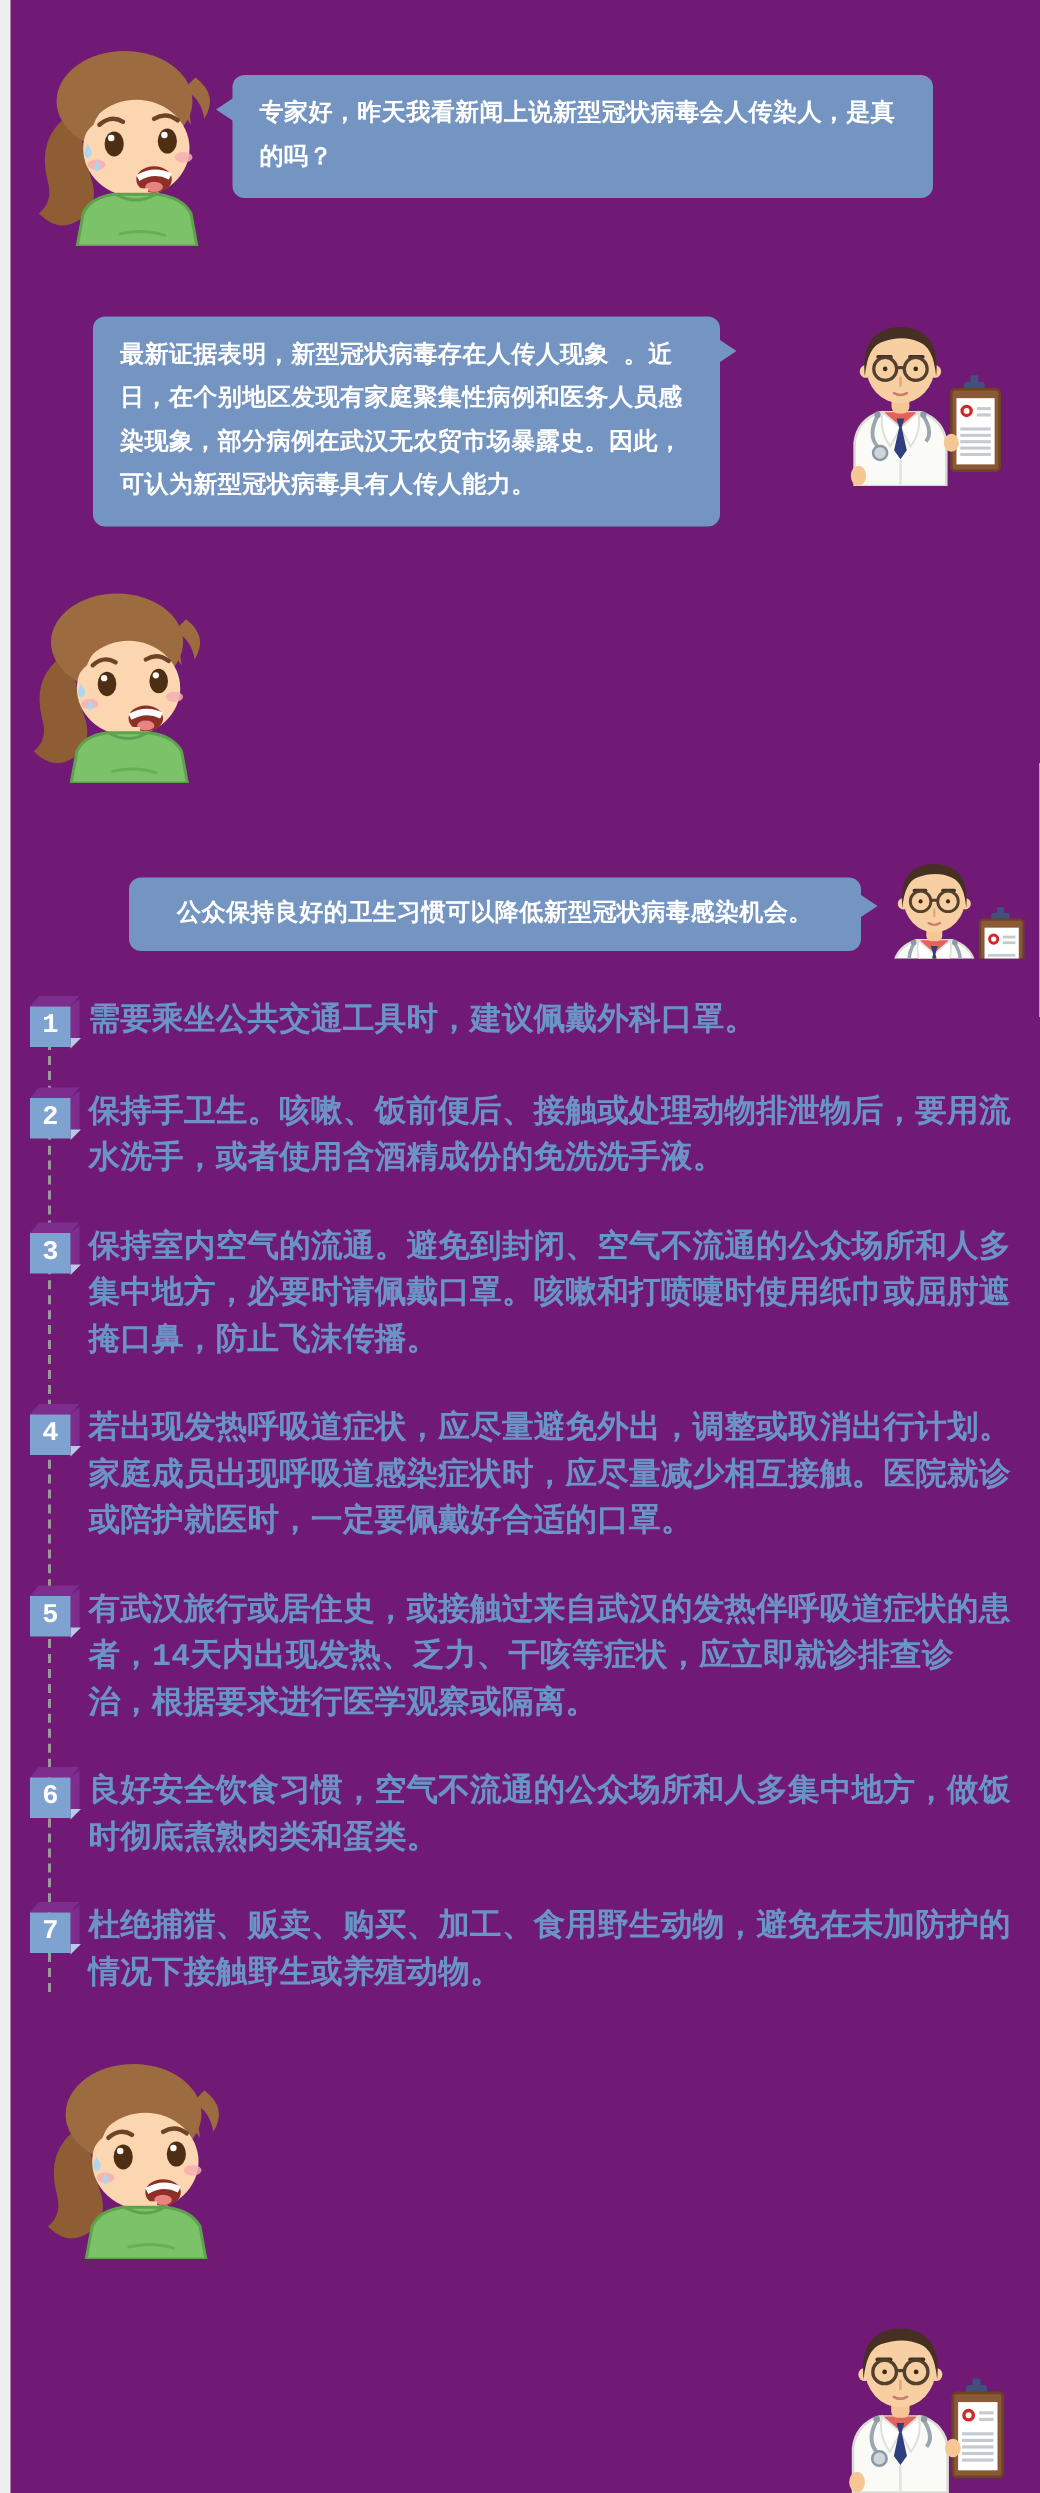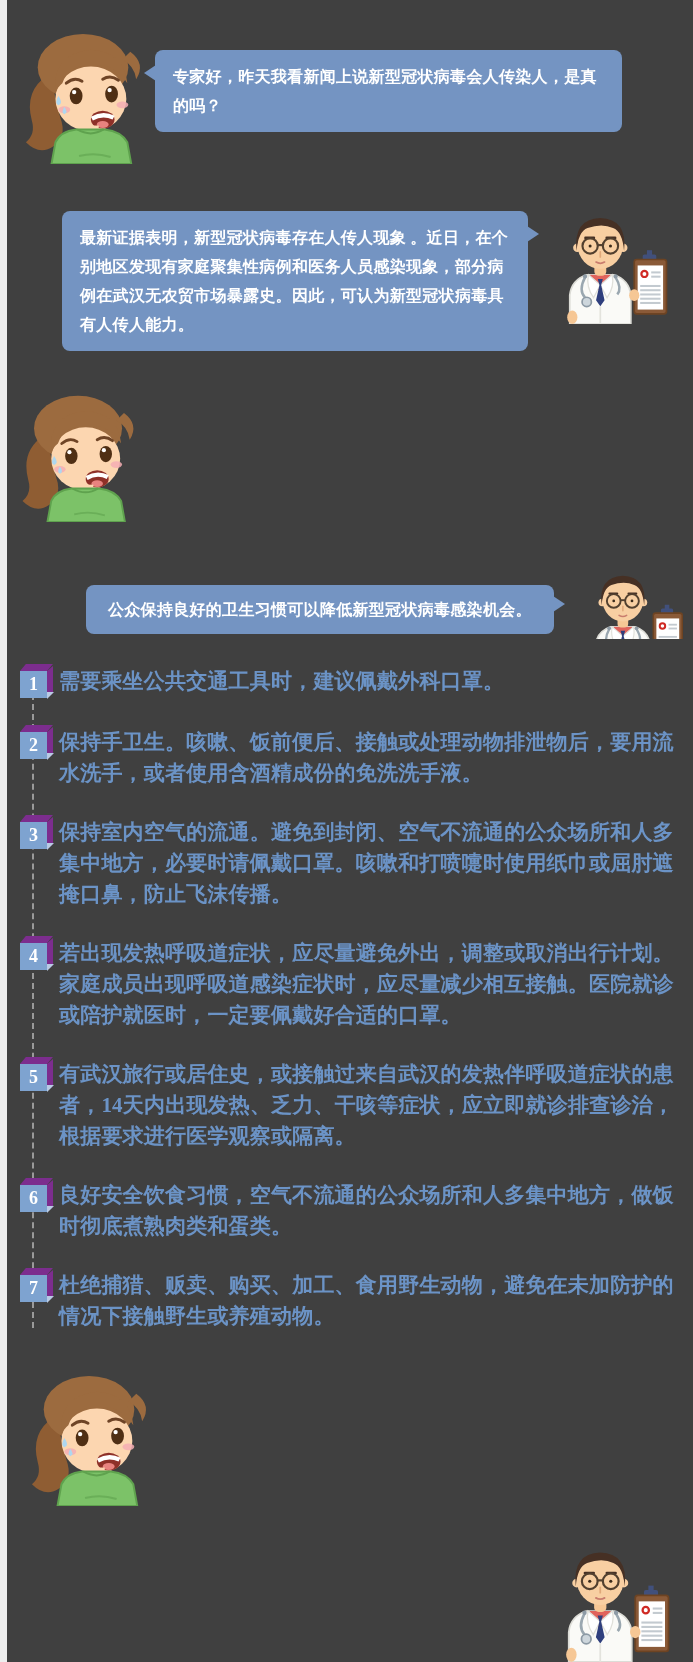--- a/index.html
+++ b/index.html
@@ -1,39 +1,39 @@
 <!DOCTYPE html>
 <html style="--bubble-blue: #7494c2; --tip-text-blue: #6b93c6; --cube-face-blue: #7ea3d0; --cube-purple: #7c2d8e; --dashed-line-gray: #9a9a9a;"><head>
 <meta charset="utf-8">
 <style>
   * { margin:0; padding:0; box-sizing:border-box; }
   html,body { background:#ffffff; }
   .page {
-    position:relative; width:693px; height:1662px; background:#404040;
-    overflow:hidden; font-family:Liberation Serif, serif;
+    position:relative; width:693px; height:1662px; background:#701a75;
+    overflow:hidden; font-family:Liberation Mono, monospace;
   }
   .edge-strip { position:absolute; left:0; top:0; width:7px; height:100%; background:#eeeeee; }
 
   
   .bubble {
     position:absolute; background:var(--bubble-blue,#7494c2); color:#ffffff;
     font-weight:bold; border-radius:8px; padding:12px 18px;
     font-size:16px; line-height:29px; letter-spacing:.3px;
   }
   .bubble::before {
     content:""; position:absolute; width:0; height:0;
     border-top:8px solid transparent; border-bottom:8px solid transparent;
   }
   .tail-left::before  { left:-11px; top:15px; border-right:12px solid var(--bubble-blue,#7494c2); }
   .tail-right::before { right:-11px; top:15px; border-left:12px solid var(--bubble-blue,#7494c2); }
 
   #q1-bubble { left:155px; top:50px;  width:467px; }
-  #a1-bubble { left:62px;  top:211px; width:466px; }
+  #a1-bubble { left:62px;  top:211px; width:418px; }
   #q2-bubble { left:165px; top:428px; white-space:nowrap; }
-  #a2-bubble { left:86px;  top:585px; white-space:nowrap; padding:10px 22px; }
+  #a2-bubble { left:86px;  top:585px; white-space:nowrap; padding:10px 32px; }
   #a2-bubble::before { top:11px; }
   #q3-bubble { left:155px; top:1390px; white-space:nowrap; }
   #a3-bubble { left:66px;  top:1548px; width:442px; font-size:15.5px; }
 
   
   .avatar { position:absolute; }
   #q1-avatar { left:20px;  top:26px; }
   #a1-doctor { left:534px; top:212px; }
   #q2-avatar { left:14px;  top:388px; }
   #a2-doctor { left:580px; top:572px; overflow:hidden; }

